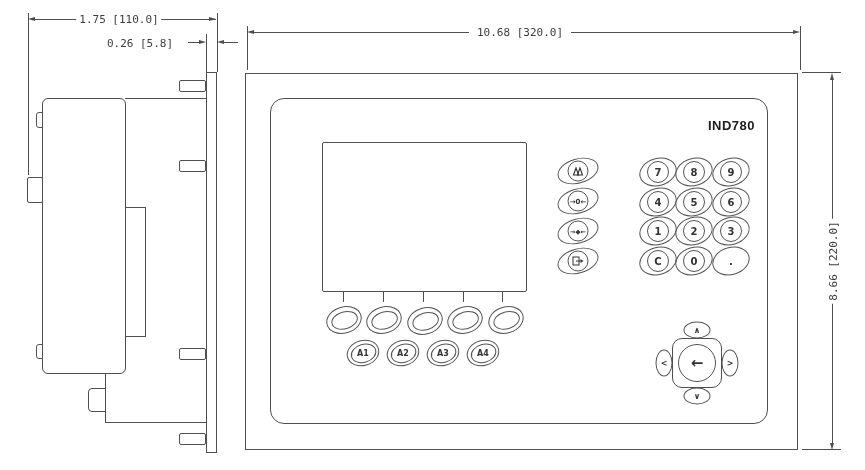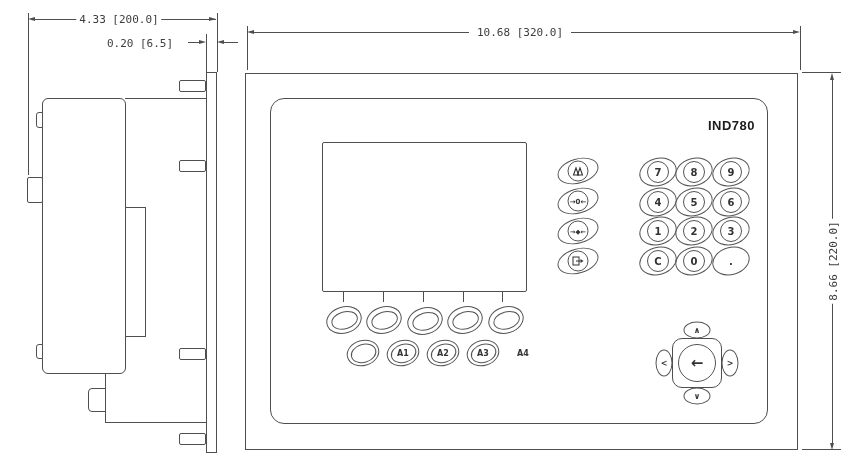--- a/index.html
+++ b/index.html
@@ -18,47 +18,47 @@
   .ctr{position:absolute;transform:translate(-50%,-50%);}
   
   .key{position:absolute;transform:translate(-50%,-50%);}
   .kov{position:absolute;left:50%;top:50%;border:1.4px solid #555;border-radius:50%;
        transform:translate(-50%,-50%) rotate(-16deg);box-sizing:border-box;}
   .kin{position:absolute;left:50%;top:50%;transform:translate(-50%,-50%);
        border:1.2px solid #555;border-radius:50%;box-sizing:border-box;
        display:flex;align-items:center;justify-content:center;}
   .sin{position:absolute;inset:3.5px;border:1px solid #555;border-radius:50%;}
   .numlbl{font:bold 10px "DejaVu Sans",sans-serif;color:#333;}
-  .albl{font:bold 8px "DejaVu Sans",sans-serif;color:#333;margin-left:40px;}
+  .albl{font:bold 8px "DejaVu Sans",sans-serif;color:#333;}
   .fnglyph{font:bold 7px "DejaVu Sans",sans-serif;color:#333;white-space:nowrap;}
   .petal{position:absolute;transform:translate(-50%,-50%);border:1.4px solid #555;
          border-radius:50%;box-sizing:border-box;display:flex;align-items:center;justify-content:center;
          font:bold 8px "DejaVu Sans",sans-serif;color:#333;background:#fff;}
   .model{position:absolute;font-family:"Liberation Sans","DejaVu Sans",sans-serif;
          font-weight:bold;font-size:13px;color:#1d1d1d;letter-spacing:.5px;}
 </style>
 </head>
 <body>
 
 <div id="stage">
 
   <div class="ln" style="left:28px;top:13px;width:1px;height:162px;"></div>
   <div class="ln" style="left:217px;top:13px;width:1px;height:59px;"></div>
   <div class="ln" style="left:33px;top:19px;width:45px;height:1px;"></div>
   <div class="ln" style="left:160px;top:19px;width:56px;height:1px;"></div>
   <div class="ah ahl" style="left:28px;top:17px;"></div>
   <div class="ah ahr" style="left:209px;top:17px;"></div>
-  <div class="dimtext" style="left:119px;top:19px;">4.33 [200.0]</div>
+  <div class="dimtext" style="left:119px;top:19px;">1.75 [110.0]</div>
 
   <div class="ln" style="left:206px;top:34px;width:1px;height:38px;"></div>
   <div class="ln" style="left:188px;top:42px;width:11px;height:1px;"></div>
   <div class="ah ahr" style="left:199px;top:40px;"></div>
   <div class="ah ahl" style="left:217px;top:40px;"></div>
   <div class="ln" style="left:224px;top:42px;width:14px;height:1px;"></div>
-  <div class="dimtext" style="left:140px;top:43px;">0.20 [6.5]</div>
+  <div class="dimtext" style="left:140px;top:43px;">0.26 [5.8]</div>
 
   <div class="ln" style="left:247px;top:26px;width:1px;height:44px;"></div>
   <div class="ln" style="left:800px;top:26px;width:1px;height:44px;"></div>
   <div class="ln" style="left:254px;top:32px;width:215px;height:1px;"></div>
   <div class="ln" style="left:571px;top:32px;width:222px;height:1px;"></div>
   <div class="ah ahl" style="left:247px;top:30px;"></div>
   <div class="ah ahr" style="left:793px;top:30px;"></div>
   <div class="dimtext" style="left:520px;top:32px;">10.68 [320.0]</div>
 
   <div class="ln" style="left:802px;top:72px;width:39px;height:1px;"></div>

